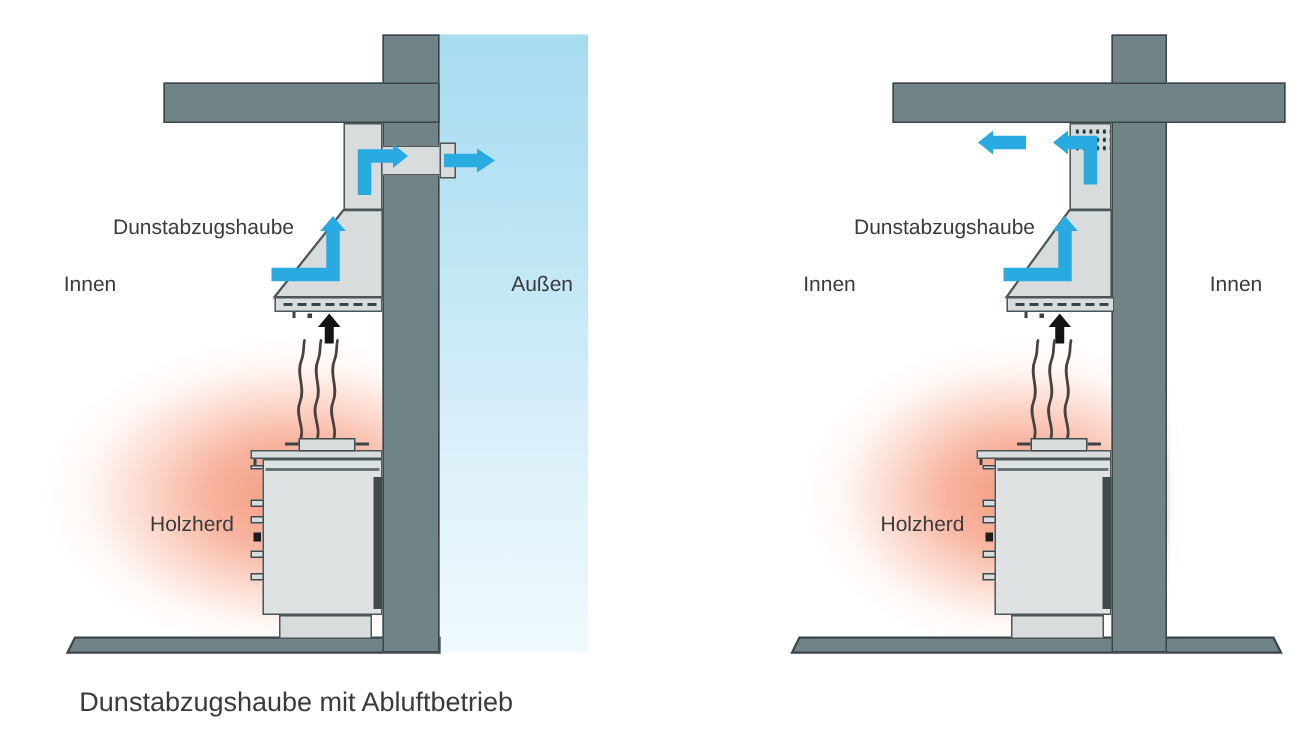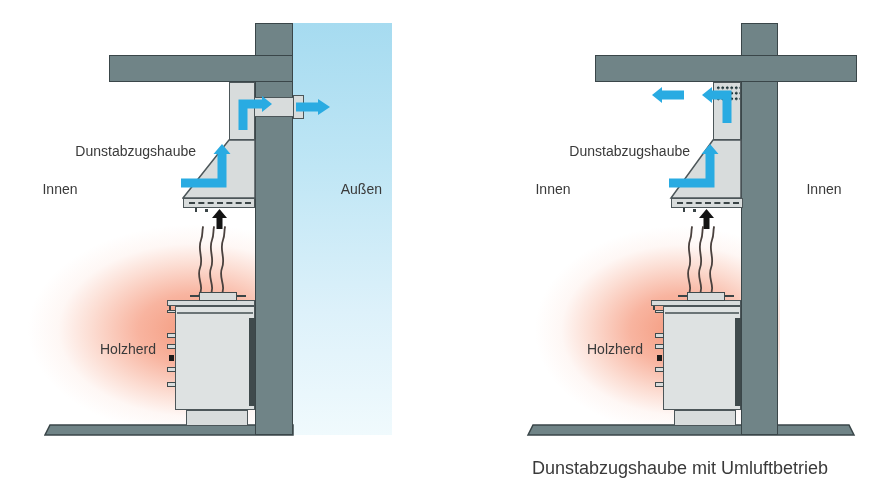--- a/index.html
+++ b/index.html
@@ -90,20 +90,21 @@
   <div class="abs" style="left:169px;top:355px;width:5px;height:6px;background:#1c1c1c;"></div>
   <div class="abs knob" style="left:167px;top:367px;width:9px;height:5px;"></div>
   <div class="abs knob" style="left:167px;top:382px;width:9px;height:5px;"></div>
   <div class="abs" style="left:249px;top:318px;width:6px;height:88px;background:#3f4a4c;"></div>
   <div class="abs hoodfill" style="left:186px;top:410px;width:62px;height:16px;"></div>
 
   <div class="abs lbl" style="left:0;top:143px;width:196px;text-align:right;">Dunstabzugshaube</div>
   <div class="abs lbl" style="left:20px;top:181px;width:80px;text-align:center;">Innen</div>
   <div class="abs lbl" style="left:302px;top:181px;width:80px;text-align:right;">Außen</div>
   <div class="abs lbl" style="left:78px;top:341px;width:100px;text-align:center;">Holzherd</div>
+  <div class="abs caption" style="left:40px;top:458px;width:315px;">Dunstabzugshaube mit Abluftbetrieb</div>
 
   <div class="abs glowR" style="left:520px;top:195px;width:260px;height:240px;"></div>
 
   <svg class="abs" style="left:524px;top:424px;" width="334" height="12" viewBox="0 0 334 12">
     <polygon points="9,1 325,1 330,11 4,11" fill="#708487" stroke="#3a4649" stroke-width="1.5"></polygon>
   </svg>
 
   <div class="abs wallfill" style="left:741px;top:23px;width:37px;height:412px;"></div>
   <div class="abs wallfill" style="left:595px;top:55px;width:262px;height:27px;"></div>
 
@@ -151,15 +152,14 @@
   <div class="abs" style="left:657px;top:355px;width:5px;height:6px;background:#1c1c1c;"></div>
   <div class="abs knob" style="left:655px;top:367px;width:9px;height:5px;"></div>
   <div class="abs knob" style="left:655px;top:382px;width:9px;height:5px;"></div>
   <div class="abs" style="left:735px;top:318px;width:6px;height:88px;background:#3f4a4c;"></div>
   <div class="abs hoodfill" style="left:674px;top:410px;width:62px;height:16px;"></div>
 
   <div class="abs lbl" style="left:490px;top:143px;width:200px;text-align:right;">Dunstabzugshaube</div>
   <div class="abs lbl" style="left:513px;top:181px;width:80px;text-align:center;">Innen</div>
   <div class="abs lbl" style="left:784px;top:181px;width:80px;text-align:center;">Innen</div>
   <div class="abs lbl" style="left:565px;top:341px;width:100px;text-align:center;">Holzherd</div>
-  <div class="abs caption" style="left:530px;top:458px;width:300px;">Dunstabzugshaube mit Umluftbetrieb</div>
 
 </div>
 
 </body></html>

